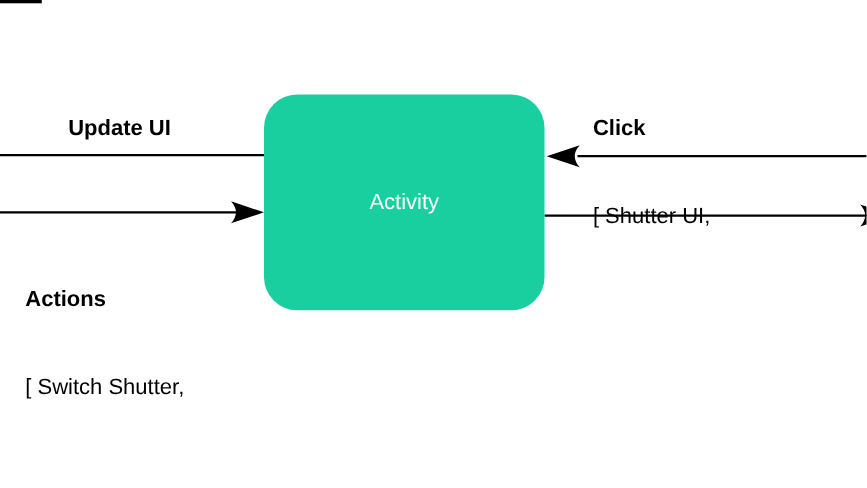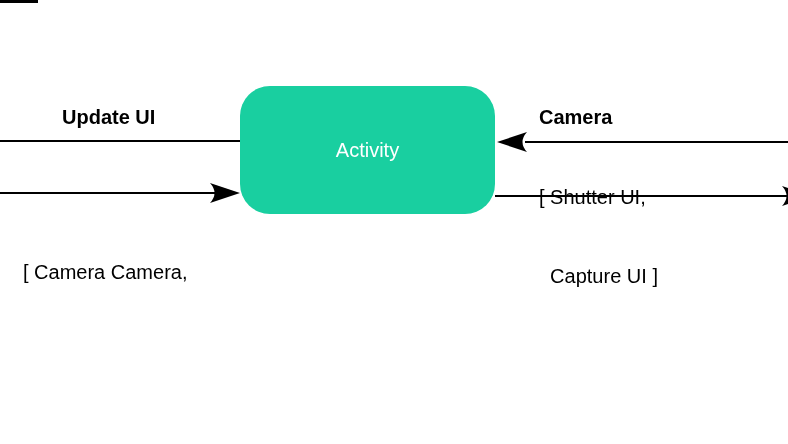--- a/index.html
+++ b/index.html
@@ -21,21 +21,21 @@
   .arrows {
     position: absolute;
     left: 0; top: 0;
     width: 788px; height: 444px;
   }
   .arrows line { stroke: #000000; stroke-width: 2; }
   .arrows path { fill: #000000; stroke: none; }
   .node {
     position: absolute;
     left: 240px; top: 86px;
-    width: 255px; height: 128px;
+    width: 255px; height: 196px;
     background: #19CFA0;
     border-radius: 30px;
     display: flex;
     align-items: center;
     justify-content: center;
   }
   .node-label {
     color: #ffffff;
     font-size: 20px;
     font-weight: 400;
@@ -75,30 +75,30 @@
     <path d="M812,196 L782,186 Q791,196 782,206 Z"></path>
   </svg>
 
   <div class="node">
     <span class="node-label">Activity</span>
   </div>
 
   <div class="single-label update-ui">Update UI</div>
 
   <div class="textblock actions-block">
-    <div>[ Camera Camera,</div>
+    <div class="bold">Actions</div>
+    <div>[ Switch Shutter,</div>
     
     
     
   </div>
 
   <div class="textblock state-block">
-    <div class="bold">Camera</div>
+    <div class="bold">Click</div>
     <div>[ Shutter UI,</div>
-    <div>  Capture UI ]</div>
   </div>
 
   <div class="textblock operations-block">
     
     
     
     
     
   </div>
 

